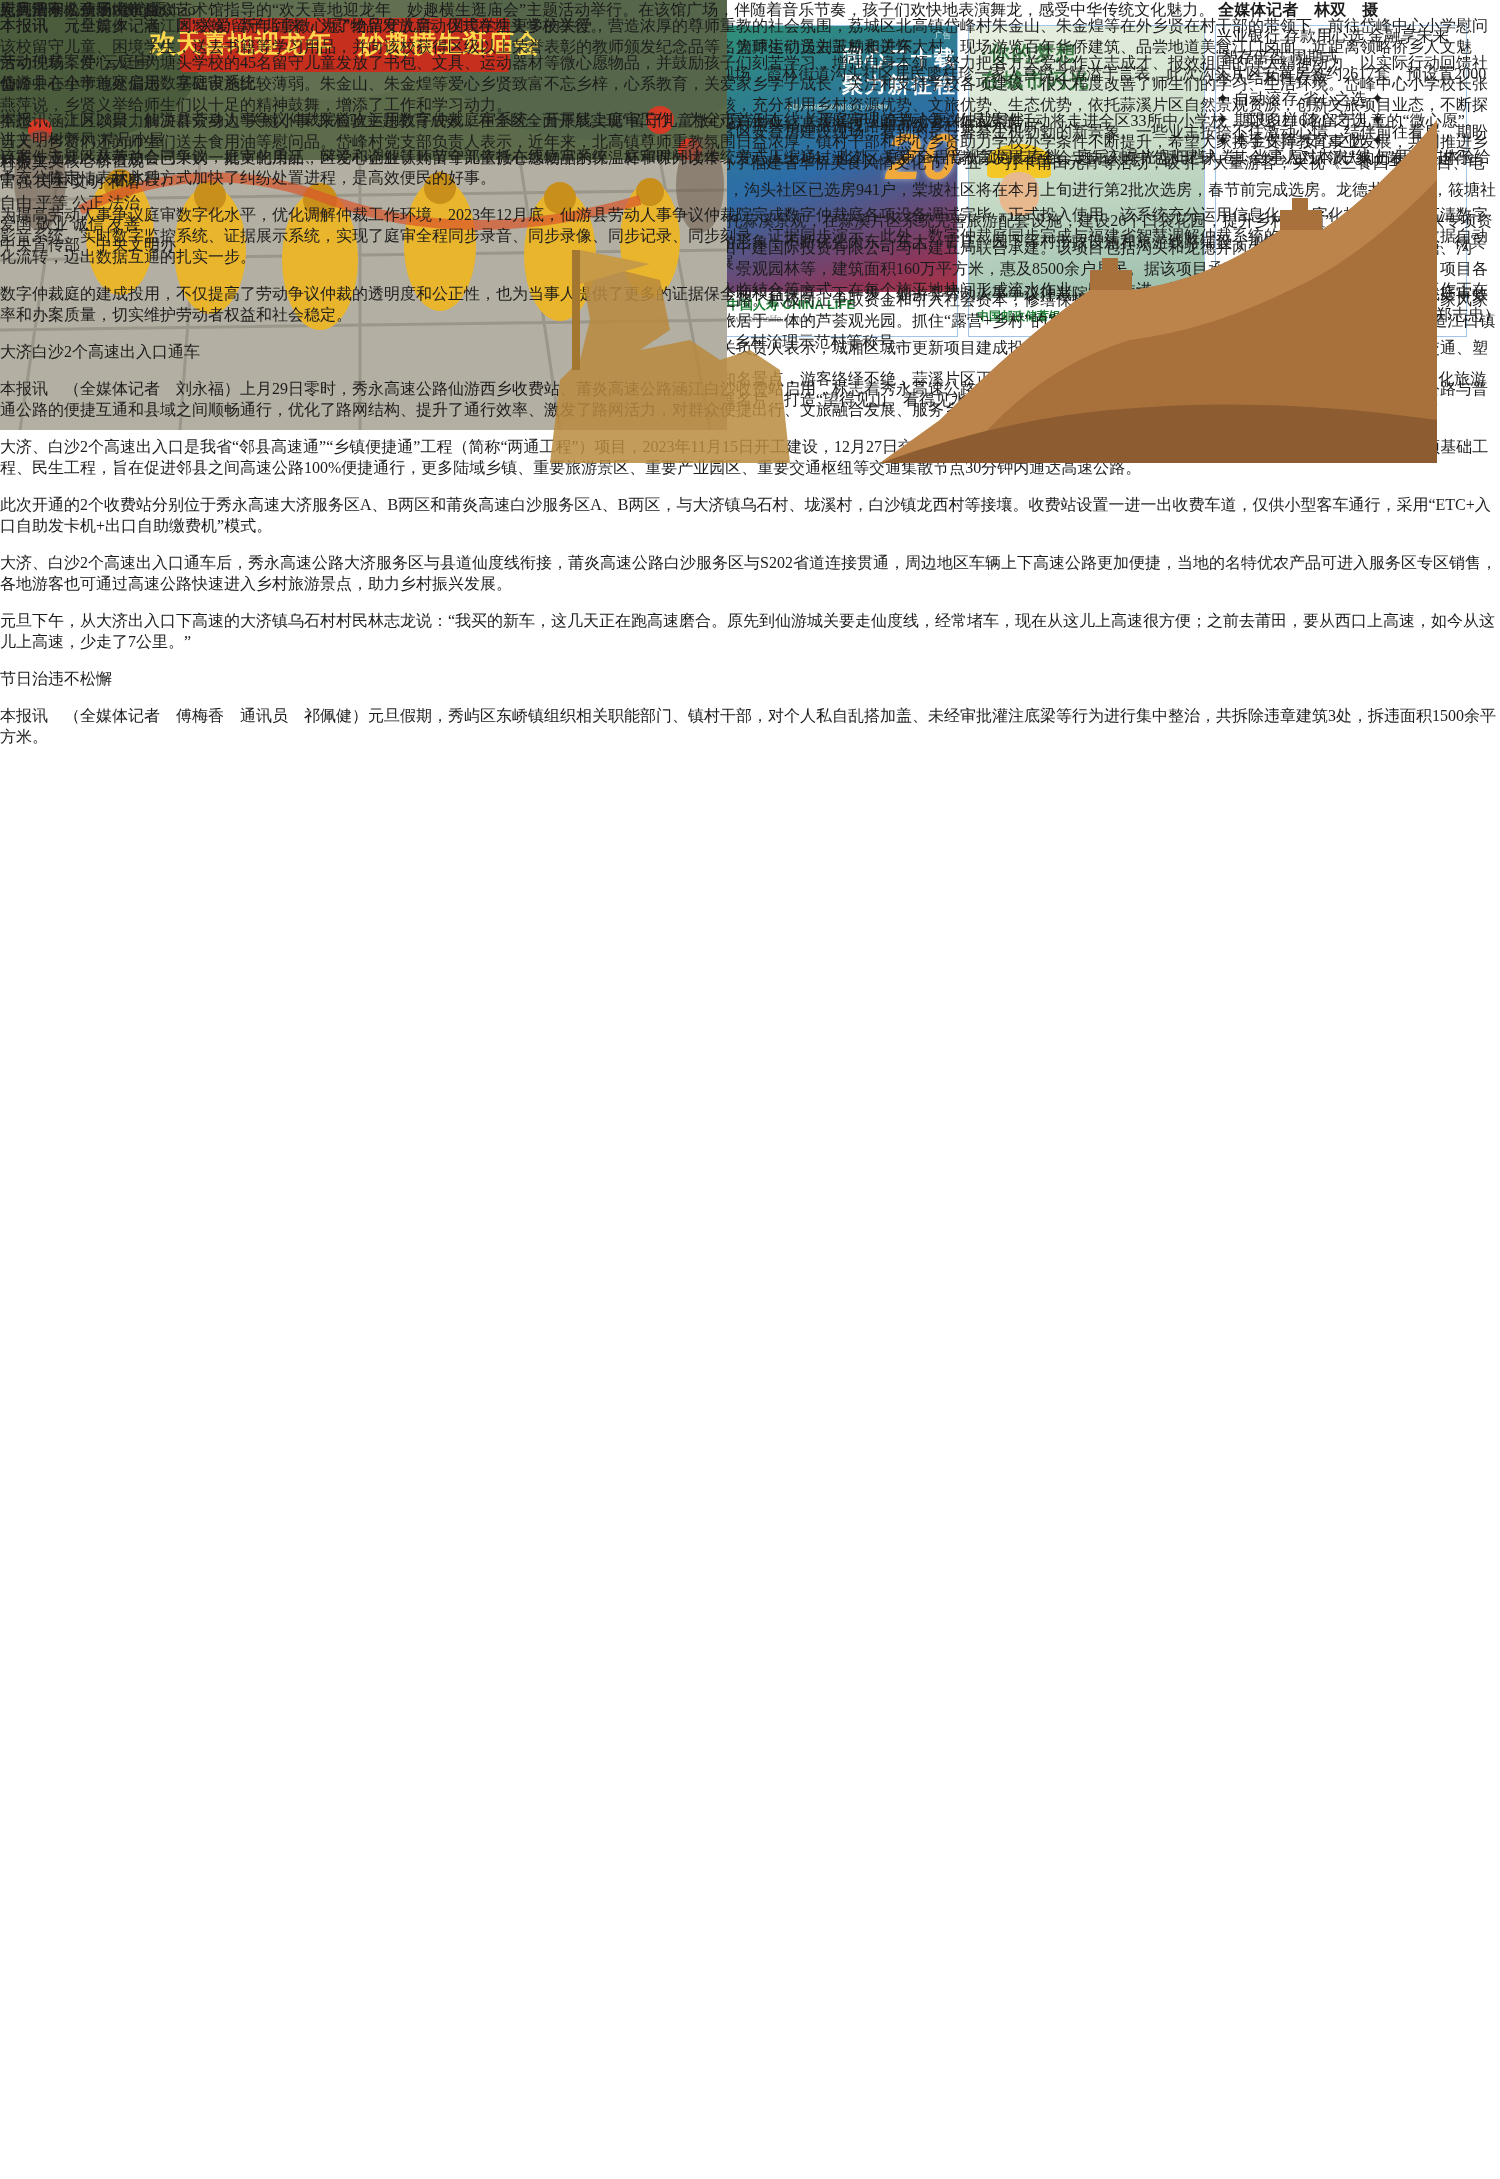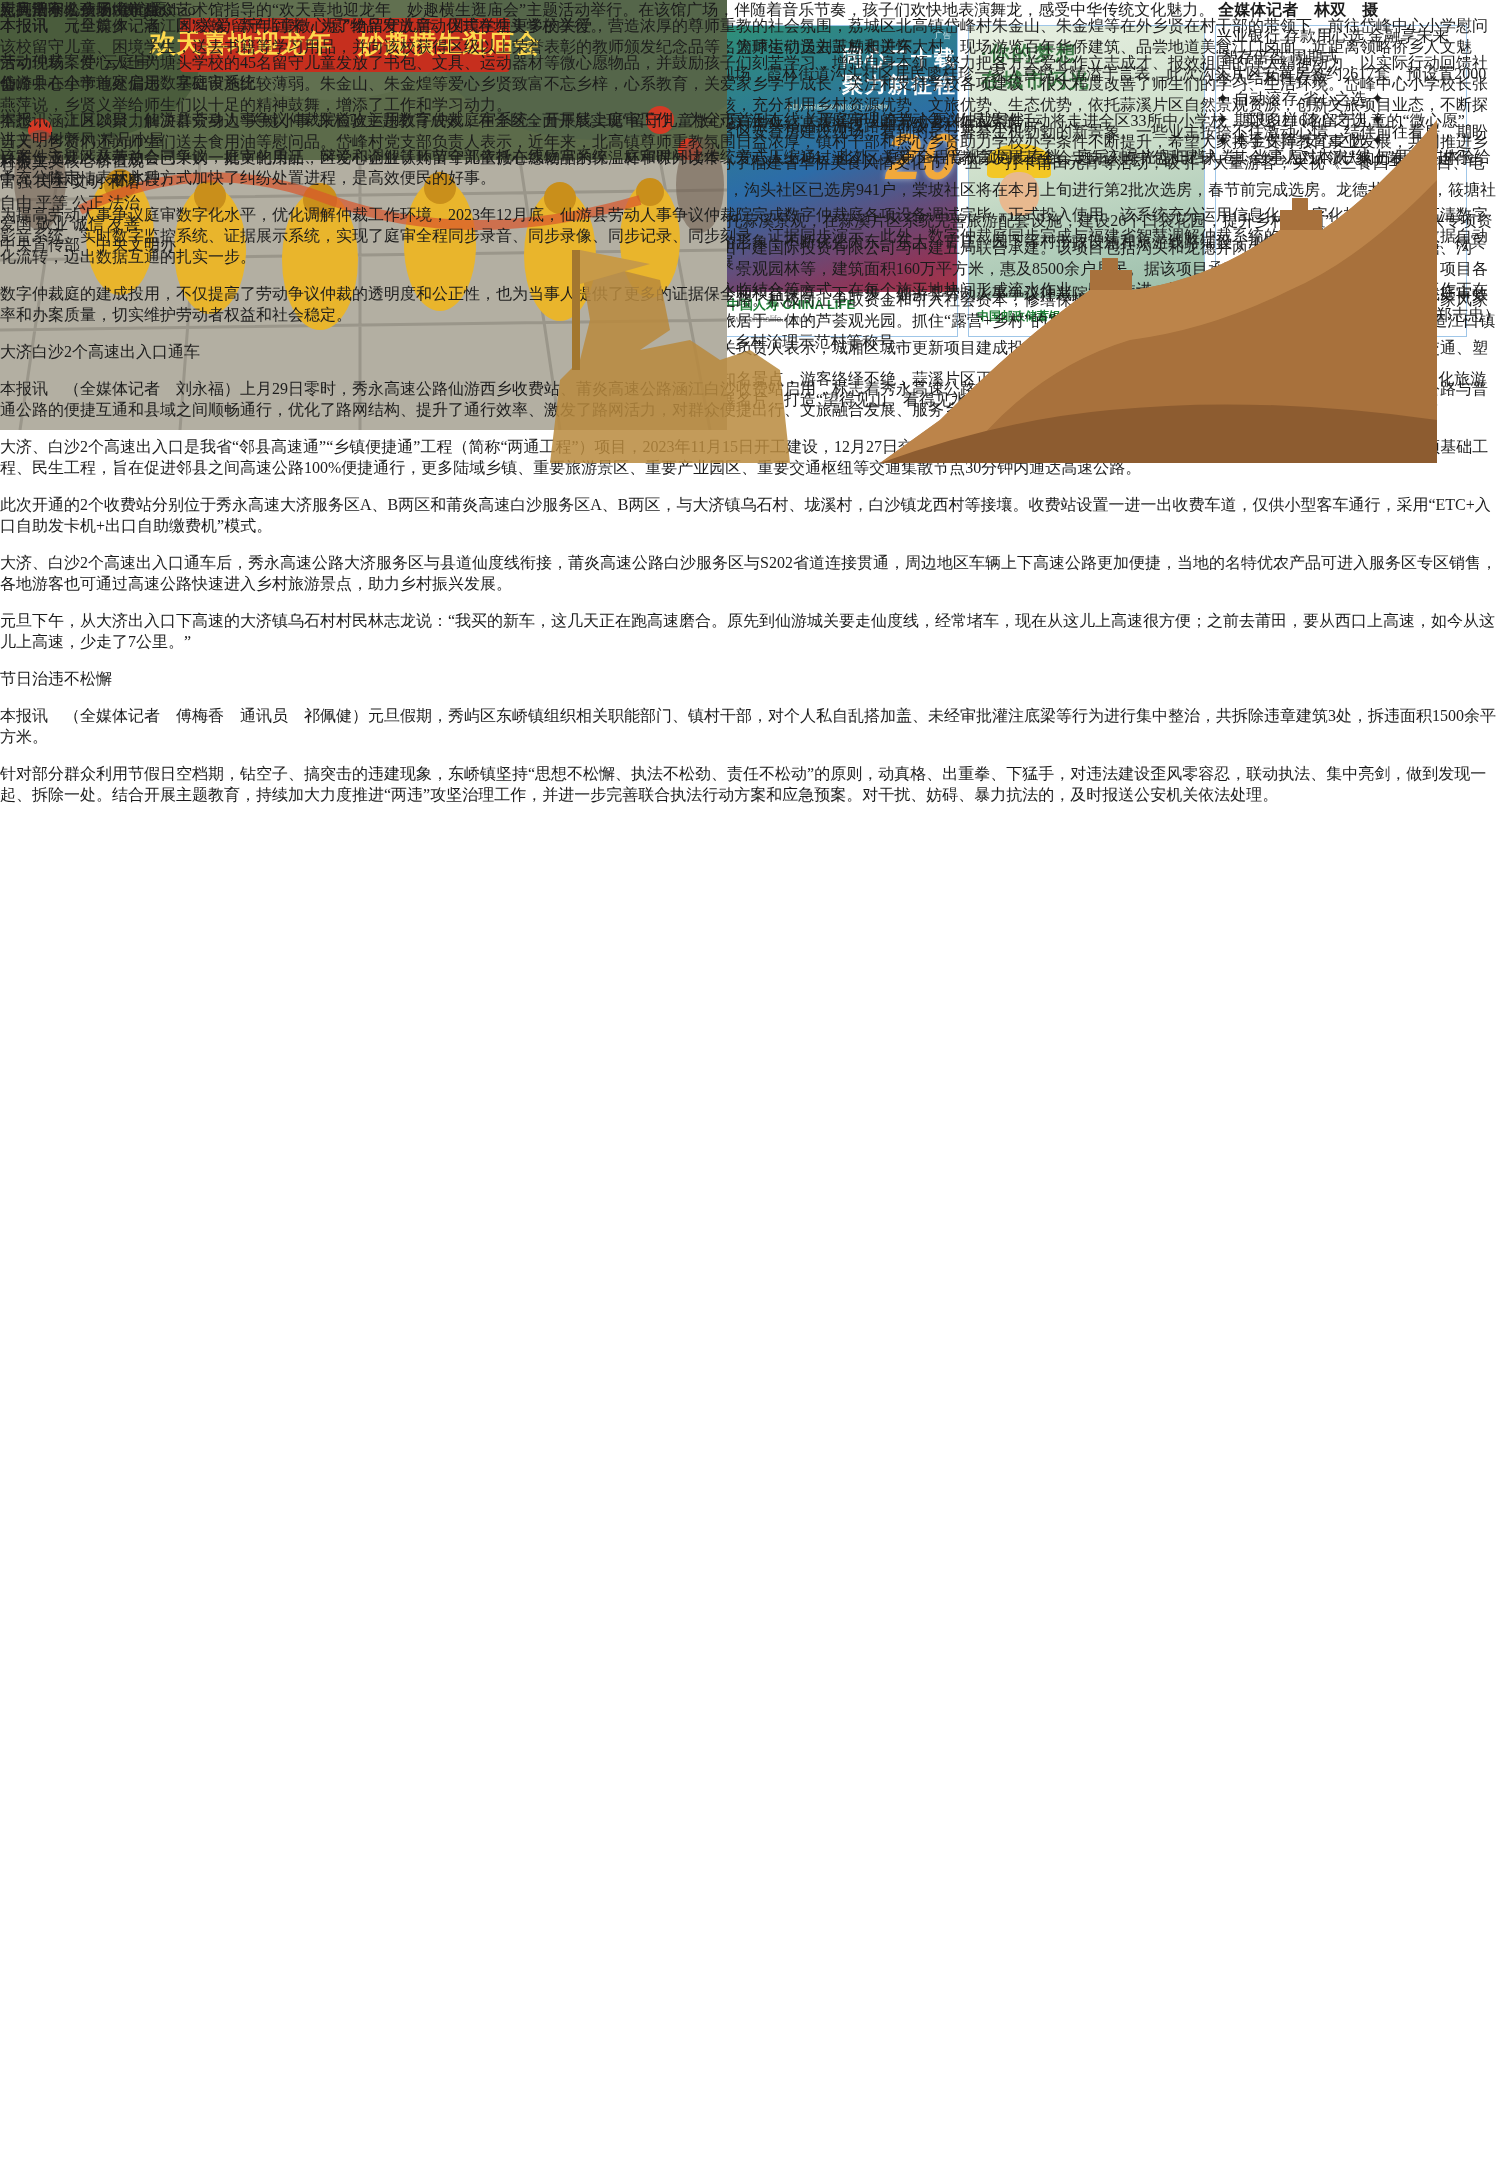--- a/index.html
+++ b/index.html
@@ -327,21 +327,20 @@
       <p>本报讯　（全媒体记者　刘永福）上月29日零时，秀永高速公路仙游西乡收费站、莆炎高速公路涵江白沙收费站启用，标志着秀永高速公路仙游大济、莆炎高速公路涵江白沙出入口正式通车，实现了高速公路与普通公路的便捷互通和县域之间顺畅通行，优化了路网结构、提升了通行效率、激发了路网活力，对群众便捷出行、文旅融合发展、服务乡村振兴等具有重要意义。</p>
       <p>大济、白沙2个高速出入口是我省“邻县高速通”“乡镇便捷通”工程（简称“两通工程”）项目，2023年11月15日开工建设，12月27日交工验收，仅历时38天便顺利完工。“两通工程”是省委省政府部署推动的一项基础工程、民生工程，旨在促进邻县之间高速公路100%便捷通行，更多陆域乡镇、重要旅游景区、重要产业园区、重要交通枢纽等交通集散节点30分钟内通达高速公路。</p>
       <p>此次开通的2个收费站分别位于秀永高速大济服务区A、B两区和莆炎高速白沙服务区A、B两区，与大济镇乌石村、垅溪村，白沙镇龙西村等接壤。收费站设置一进一出收费车道，仅供小型客车通行，采用“ETC+入口自助发卡机+出口自助缴费机”模式。</p>
       <p>大济、白沙2个高速出入口通车后，秀永高速公路大济服务区与县道仙度线衔接，莆炎高速公路白沙服务区与S202省道连接贯通，周边地区车辆上下高速公路更加便捷，当地的名特优农产品可进入服务区专区销售，各地游客也可通过高速公路快速进入乡村旅游景点，助力乡村振兴发展。</p>
       <p>元旦下午，从大济出入口下高速的大济镇乌石村村民林志龙说：“我买的新车，这几天正在跑高速磨合。原先到仙游城关要走仙度线，经常堵车，现在从这儿上高速很方便；之前去莆田，要从西口上高速，如今从这儿上高速，少走了7公里。”</p>
     </div>
 
     <div class="r-h1c">节日治违不松懈</div>
     <div class="r-body">
       <p>本报讯　（全媒体记者　傅梅香　通讯员　祁佩健）元旦假期，秀屿区东峤镇组织相关职能部门、镇村干部，对个人私自乱搭加盖、未经审批灌注底梁等行为进行集中整治，共拆除违章建筑3处，拆违面积1500余平方米。</p>
-      <p>针对部分群众利用节假日空档期，钻空子、搞突击的违建现象，东峤镇坚持“思想不松懈、执法不松劲、责任不松动”的原则，动真格、出重拳、下猛手，对违法建设歪风零容忍，联动执法、集中亮剑，做到发现一起、拆除一处。结合开展主题教育，持续加大力度推进“两违”攻坚治理工作，并进一步完善联合执法行动方案和应急预案。对干扰、妨碍、暴力抗法的，及时报送公安机关依法处理。</p>
     </div>
   </div>
 
   <div class="abs poster">
     <div class="cloud" style="left:60px;top:60px;width:220px;height:60px;"></div>
     <div class="cloud" style="left:820px;top:90px;width:260px;height:70px;"></div>
     <svg style="position:absolute;left:880px;top:40px;" width="557" height="423" viewBox="0 0 557 423">
       <path d="M0 423 L60 380 Q140 300 210 250 L210 230 L222 230 L222 218 L238 218 L238 230 L252 230 L252 250 Q330 240 400 190 L400 170 L412 170 L412 158 L428 158 L428 170 L442 170 L442 190 Q500 150 557 80 L557 423 Z" fill="#a8713c"></path>
       <path d="M60 380 Q140 300 210 250 L252 250 Q330 240 400 190 L442 190 Q500 150 557 80 L557 140 Q480 220 410 250 Q330 290 250 300 Q150 330 80 423 L0 423 Z" fill="#c08a4d" opacity=".8"></path>
       <path d="M0 423 Q120 380 230 370 Q380 355 557 380 L557 423 Z" fill="#8d5c30"></path>

